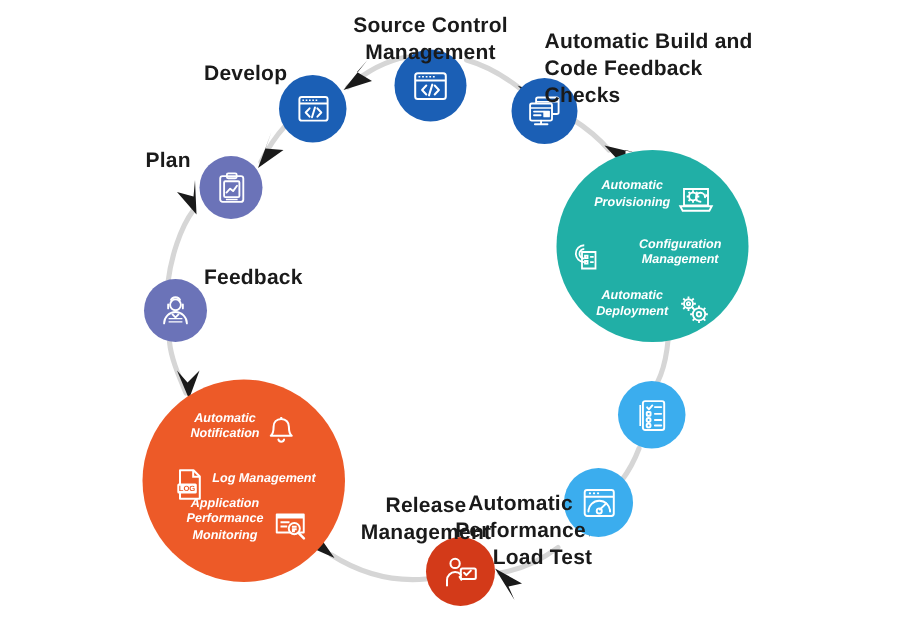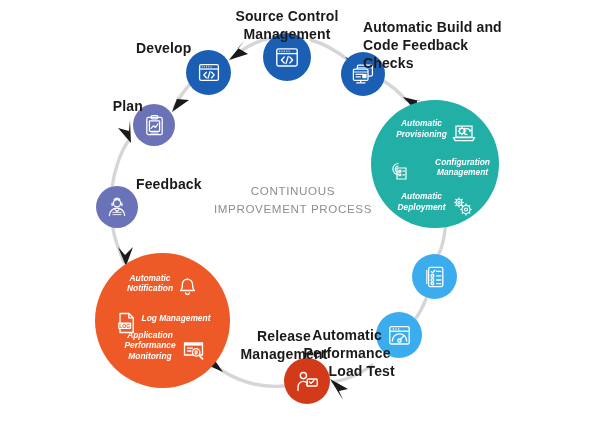--- a/index.html
+++ b/index.html
@@ -95,40 +95,38 @@
       <path d="M403 97 L 417 112 L 417 100 L 428 103 Z"></path>
       <path d="M434 256 L 443 275 L 435 267 L 428 275 Z"></path>
       <path d="M392 336 L 406 352 L 396 348 L 393 358 Z"></path>
       <path d="M330 379 L 348 389 L 339 391 L 343 400 Z"></path>
       <path d="M223 372 L 205 364 L 214 361 L 209 352 Z"></path>
       <path d="M126 266 L 118 247 L 125 255 L 133 247 Z"></path>
       <path d="M131 143 L 118 128 L 129 131 L 130 120 Z"></path>
     </g>
   </svg>
 
-  <div class="center-title" style="left:198px; top:182px; width:190px;">CONTINUOUS
-IMPROVEMENT PROCESS</div>
 
   <div class="cluster" style="left:371px; top:100px; width:128px; height:128px; background:#21AFA6;">
   </div>
   <div class="cluster-row" style="left:384px; top:112px; width:104px; justify-content:center;">
     <span class="txt">Automatic
 Provisioning</span>
     <span class="ico">
       <svg width="24" height="20" viewBox="0 0 24 20" fill="none" stroke="#ffffff" stroke-width="1.25">
         <path d="M4 3 h16 v11 h-16 z"></path>
         <path d="M1.5 14.5 h21 l-1.6 3 h-17.8 z"></path>
         <circle cx="10" cy="8" r="2.6"></circle>
         <path d="M10 3.8 v1.5 M10 10.7 v1.5 M5.8 8 h1.5 M12.7 8 h1.5 M7 5 l1.1 1.1 M11.9 9.9 l1.1 1.1 M13 5 l-1.1 1.1 M8.1 9.9 l-1.1 1.1"></path>
         <path d="M15 11.5 a3 3 0 1 1 3-3" stroke-linecap="round"></path>
         <path d="M18.4 6 l-.4 2.6 l2.4 -.9 z" fill="#ffffff" stroke="none"></path>
       </svg>
     </span>
   </div>
-  <div class="cluster-row" style="left:380px; top:148px; width:110px; justify-content:flex-end;gap:21px;">
+  <div class="cluster-row" style="left:380px; top:148px; width:110px; justify-content:flex-start;gap:21px;">
     <span class="ico">
       <svg width="25" height="25" viewBox="0 0 25 25" fill="none" stroke="#ffffff" stroke-width="1.2">
         <path d="M9.5 4.5 a5.6 5.6 0 1 0 0 11.2"></path>
         <path d="M9.5 7 a3.2 3.2 0 1 0 0 6.4"></path>
         <path d="M8 9 h9 v11 h-9 z"></path>
         <path d="M10 11.4 h1.7 v1.7 h-1.7 z M10 15 h1.7 v1.7 h-1.7 z"></path>
         <path d="M13.4 12.2 h2.4 M13.4 15.8 h2.4"></path>
       </svg>
     </span>
     <span class="txt">Configuration
@@ -191,21 +189,21 @@
 
   <div class="node" style="left:133px; top:104px; width:42px; height:42px; background:#6B73B8;">
     <svg width="21" height="23" viewBox="0 0 21 23" fill="none" stroke="#ffffff" stroke-width="1.25">
       <rect x="2.8" y="3.4" width="15.4" height="17.2" rx="1.6"></rect>
       <rect x="7.2" y="1.6" width="6.6" height="3.2" rx="1"></rect>
       <rect x="5.4" y="6.8" width="10.2" height="10.6" rx="0.8"></rect>
       <path d="M7 14.4 l2.4 -2.6 l2 1.6 l2.6 -3.6" stroke-linecap="round" stroke-linejoin="round"></path>
       <path d="M6.6 19 h7.8" stroke-width="0.9"></path>
     </svg>
   </div>
-  <div class="label" style="left:97px; top:98px; width:46px; text-align:right;">Plan</div>
+  <div class="label" style="left:97px; top:98px; width:46px; text-align:left;">Plan</div>
 
   <div class="node" style="left:186px; top:50px; width:45px; height:45px; background:#1B5FB5;">
     <svg width="24" height="21" viewBox="0 0 24 21" fill="none" stroke="#ffffff" stroke-width="1.3">
       <rect x="2.6" y="2.6" width="18.8" height="15.8" rx="1.6"></rect>
       <path d="M2.6 7 h18.8"></path>
       <path d="M4.6 4.8 h11" stroke-width="0.9" stroke-dasharray="1.1 1.1"></path>
       <path d="M9.4 10.2 l-2.6 2.8 l2.6 2.8 M14.6 10.2 l2.6 2.8 l-2.6 2.8" stroke-linecap="round" stroke-linejoin="round"></path>
       <path d="M13 9.6 l-2 6.6" stroke-linecap="round"></path>
     </svg>
   </div>

